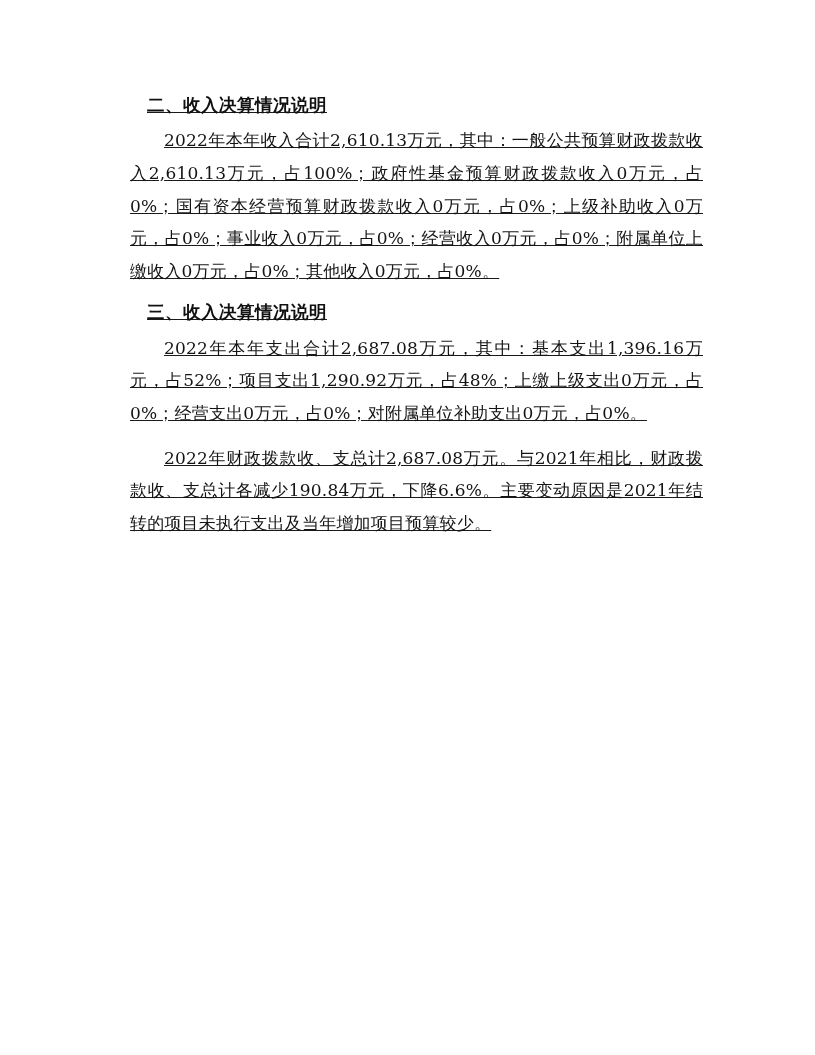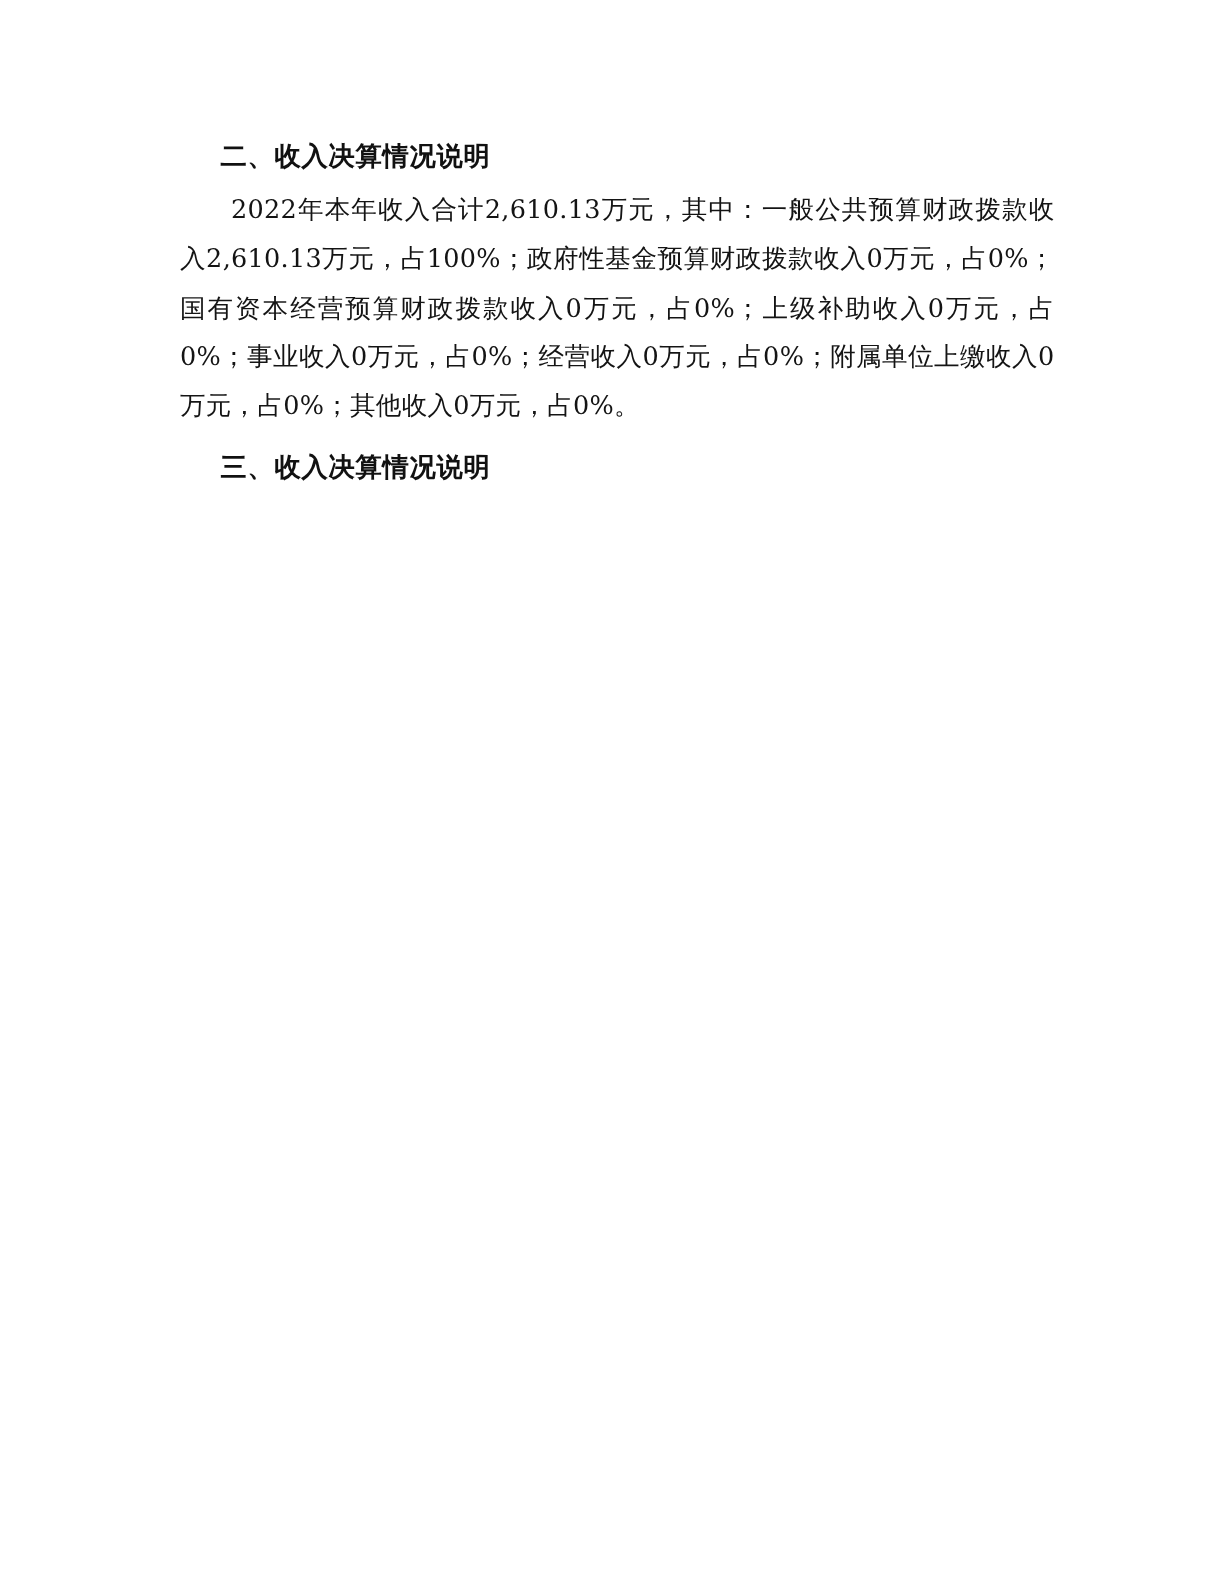--- a/index.html
+++ b/index.html
@@ -31,47 +31,50 @@
     line-height: 1.5;
     margin: 0 0 6px 0;
     padding: 0;
     text-indent: 2em;
     letter-spacing: 0.5px;
     color: #111111;
   }
   p.para {
     font-size: 17px;
     line-height: 1.92;
-    margin: 0 0 10px 8px;
+    margin: 0 0 10px 18px;
     padding: 0;
     text-indent: 2em;
     text-align: justify;
     text-justify: inter-ideograph;
     letter-spacing: 0.2px;
     color: #141414;
   }
   .block {
     margin-bottom: 12px;
+    text-decoration: underline;
   }
   .block:last-child {
     margin-bottom: 0;
   }
 </style>
 </head>
 <body>
 
 <div class="page">
   <div class="doc-body">
 
     <div class="block">
       <h2 class="section-heading">二、收入决算情况说明</h2>
       <p class="para">2022年本年收入合计2,610.13万元，其中：一般公共预算财政拨款收入2,610.13万元，占100%；政府性基金预算财政拨款收入0万元，占0%；国有资本经营预算财政拨款收入0万元，占0%；上级补助收入0万元，占0%；事业收入0万元，占0%；经营收入0万元，占0%；附属单位上缴收入0万元，占0%；其他收入0万元，占0%。</p>
     </div>
 
     <div class="block">
       <h2 class="section-heading">三、收入决算情况说明</h2>
+      <p class="para">2022年本年支出合计2,687.08万元，其中：基本支出1,396.16万元，占52%；项目支出1,290.92万元，占48%；上缴上级支出0万元，占0%；经营支出0万元，占0%；对附属单位补助支出0万元，占0%。</p>
     </div>
 
     <div class="block">
+      <p class="para">2022年财政拨款收、支总计2,687.08万元。与2021年相比，财政拨款收、支总计各减少190.84万元，下降6.6%。主要变动原因是2021年结转的项目未执行支出及当年增加项目预算较少。</p>
     </div>
 
   </div>
 </div>
 
 </body></html>

